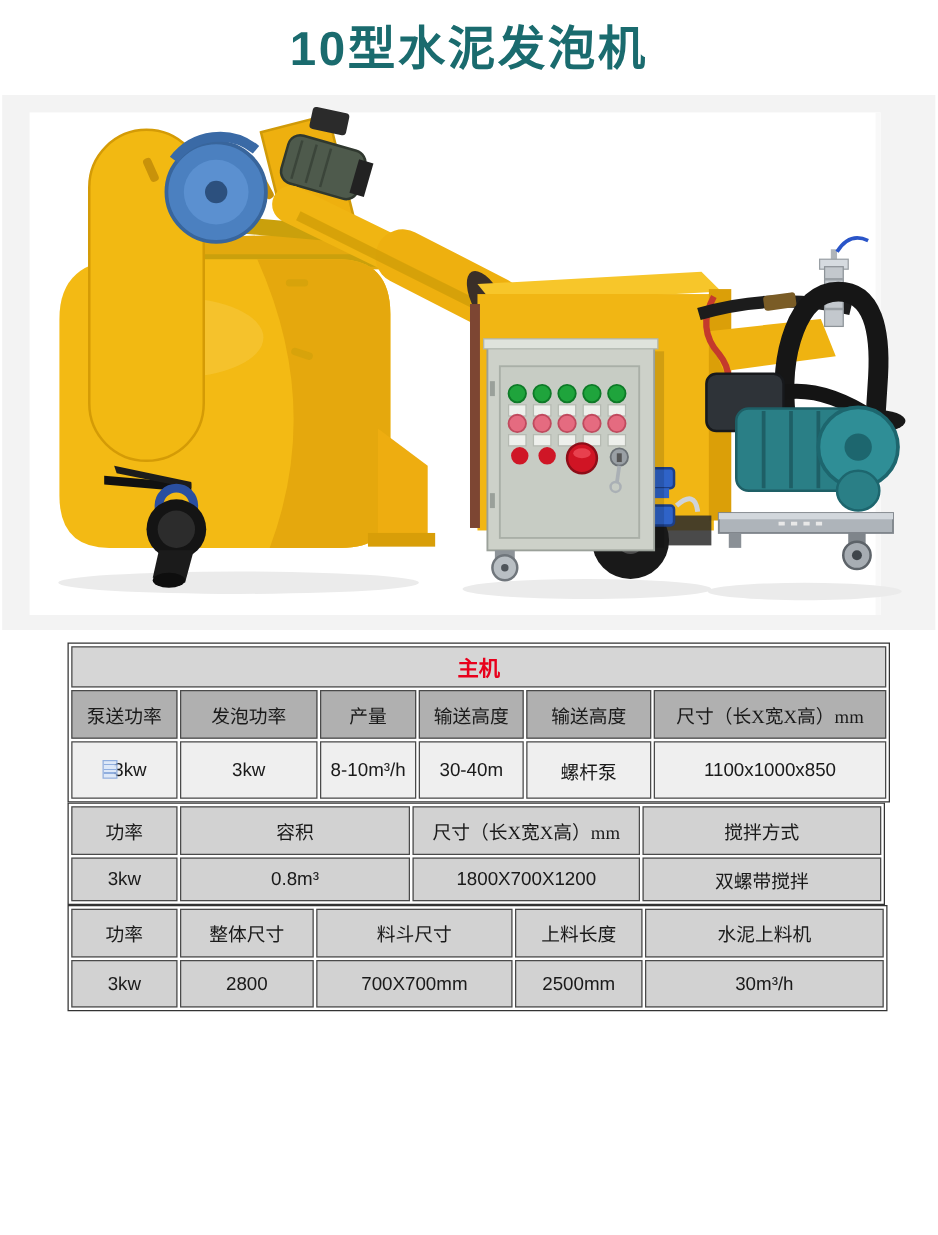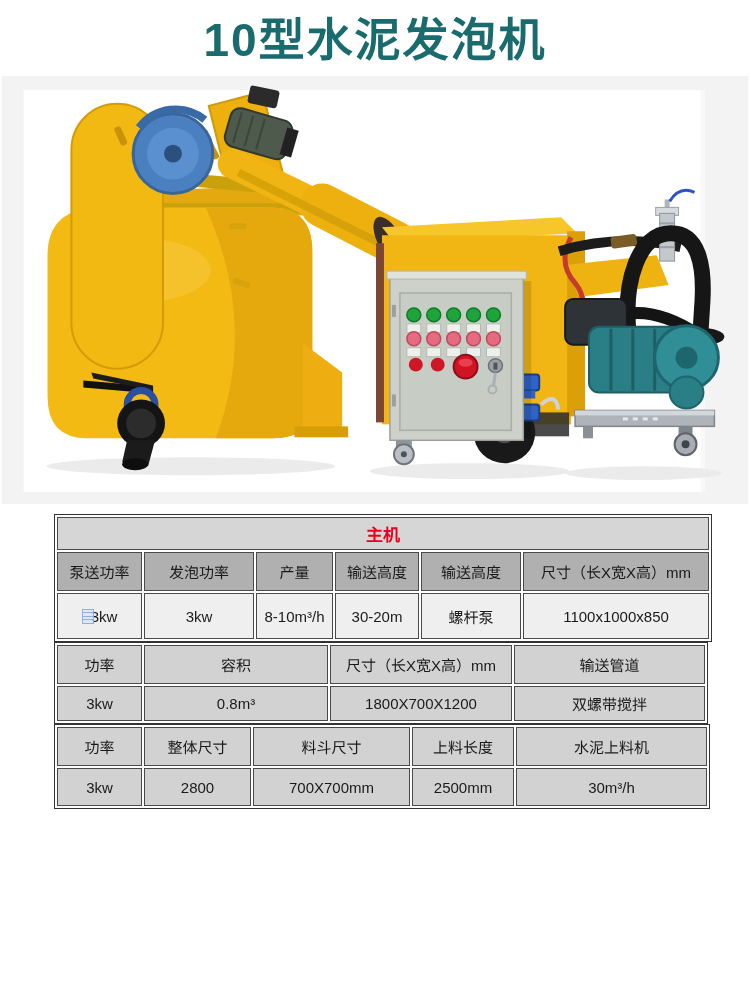--- a/index.html
+++ b/index.html
@@ -3,21 +3,21 @@
 <meta charset="utf-8">
 <style>
   html,body{margin:0;padding:0;background:#ffffff;}
   .page{
     position:relative;width:750px;height:988px;margin:0 auto;background:#fff;
     font-family:"Liberation Sans","DejaVu Sans",sans-serif;overflow:hidden;
   }
   
   .title{
     margin:12px 0 0 0;text-align:center;
-    font-size:46px;line-height:56px;font-weight:bold;letter-spacing:2px;
+    font-size:38px;line-height:56px;font-weight:bold;letter-spacing:2px;
     color:var(--title-color,#1a6b6e);
   }
   
   .desc{
     width:602px;margin:10px 60px 0 78px;
     font-size:19px;line-height:27px;font-weight:bold;color:#0b0b0b;
     text-align:left;word-break:break-all;
   }
   
   .photo{display:block;margin:8px 0 0 0;width:750px;height:428px;}
@@ -29,21 +29,21 @@
   }
   table.spec td{
     border:1px solid #4a4a4a;text-align:center;vertical-align:middle;
     font-size:15px;color:#1a1a1a;padding:0 2px;overflow:hidden;
   }
   tr.band td{
     height:31px;font-size:17px;font-weight:bold;
     color:var(--section-title-color,#e8001c);
     background:var(--table-band-bg,#d6d6d6);
   }
-  tr.head td{height:37px;background:var(--table-cell-bg,#d2d2d2);}
+  tr.head td{height:37px;background:var(--table-cell-bg,#d2d2d2);font-family:Liberation Serif, serif;}
   table.t1 tr.head td{background:var(--table-header-bg,#b0b0b0);}
   table.t1 tr.vals td{height:44px;background:#efefef;}
   table.t2 tr.vals td{height:33px;background:var(--table-cell-bg,#d2d2d2);}
   table.t3 tr.vals td{height:36px;background:var(--table-cell-bg,#d2d2d2);}
   
   .artifact{
     display:inline-block;width:10px;height:13px;margin-right:-3px;vertical-align:-2px;
     border:1px solid #86a7dd;
     background:linear-gradient(#dce8fa 2px,#86a7dd 2px,#86a7dd 3px,#dce8fa 3px,
                #dce8fa 6px,#86a7dd 6px,#86a7dd 7px,#dce8fa 7px,
@@ -261,40 +261,40 @@
         <td>发泡功率</td>
         <td>产量</td>
         <td>输送高度</td>
         <td>输送高度</td>
         <td>尺寸（长X宽X高）mm</td>
       </tr>
       <tr class="vals">
         <td><span class="artifact"></span><span>3kw</span></td>
         <td>3kw</td>
         <td>8-10m³/h</td>
-        <td>30-20m</td>
+        <td>30-40m</td>
         <td>螺杆泵</td>
         <td>1100x1000x850</td>
       </tr>
     </tbody>
       </table>
 
     <table class="spec t2">
       <colgroup>
         <col style="width:85px">
           <col style="width:184px">
           <col style="width:182px">
           <col style="width:191px">
       </colgroup>
       <tbody>
       <tr class="head">
         <td>功率</td>
         <td>容积</td>
         <td>尺寸（长X宽X高）mm</td>
-        <td>输送管道</td>
+        <td>搅拌方式</td>
       </tr>
       <tr class="vals">
         <td>3kw</td>
         <td>0.8m³</td>
         <td>1800X700X1200</td>
         <td>双螺带搅拌</td>
       </tr>
     </tbody>
       </table>
 

